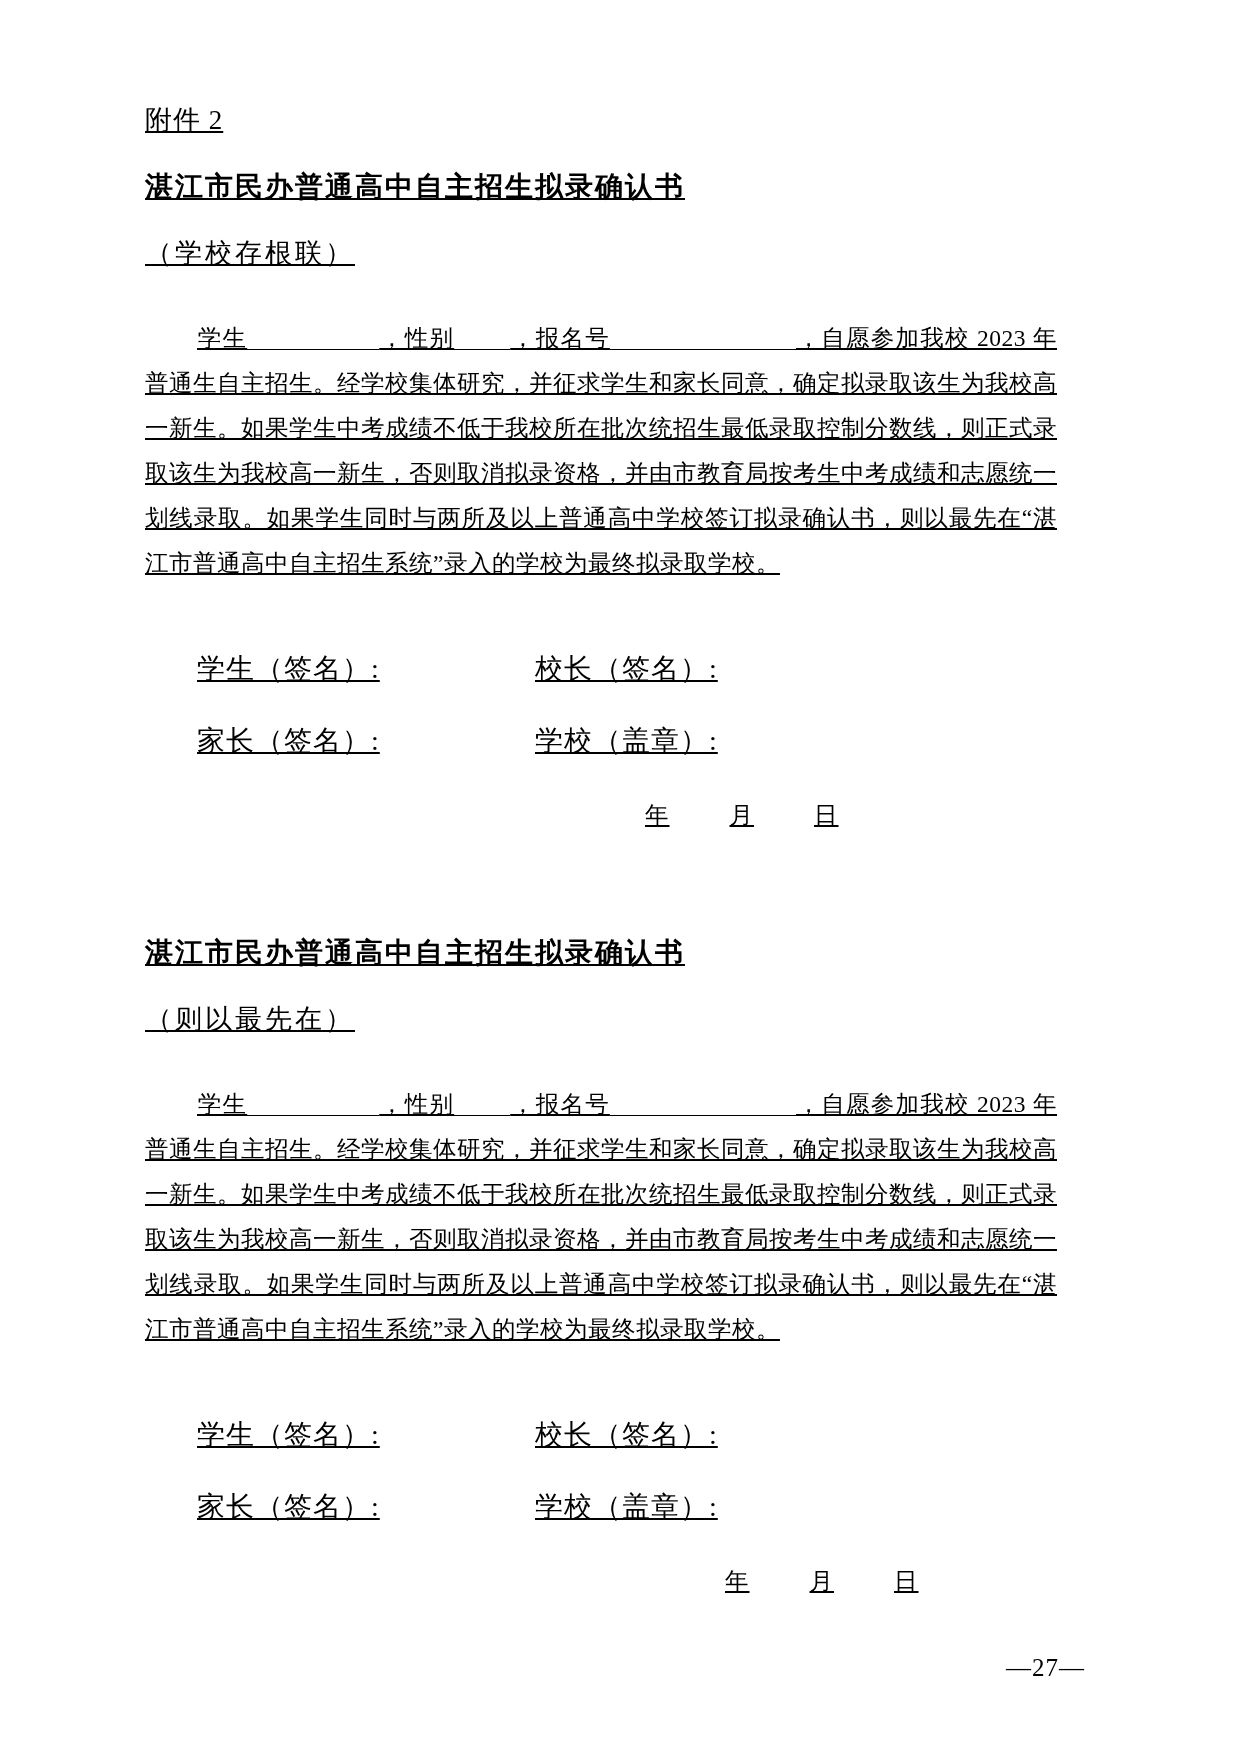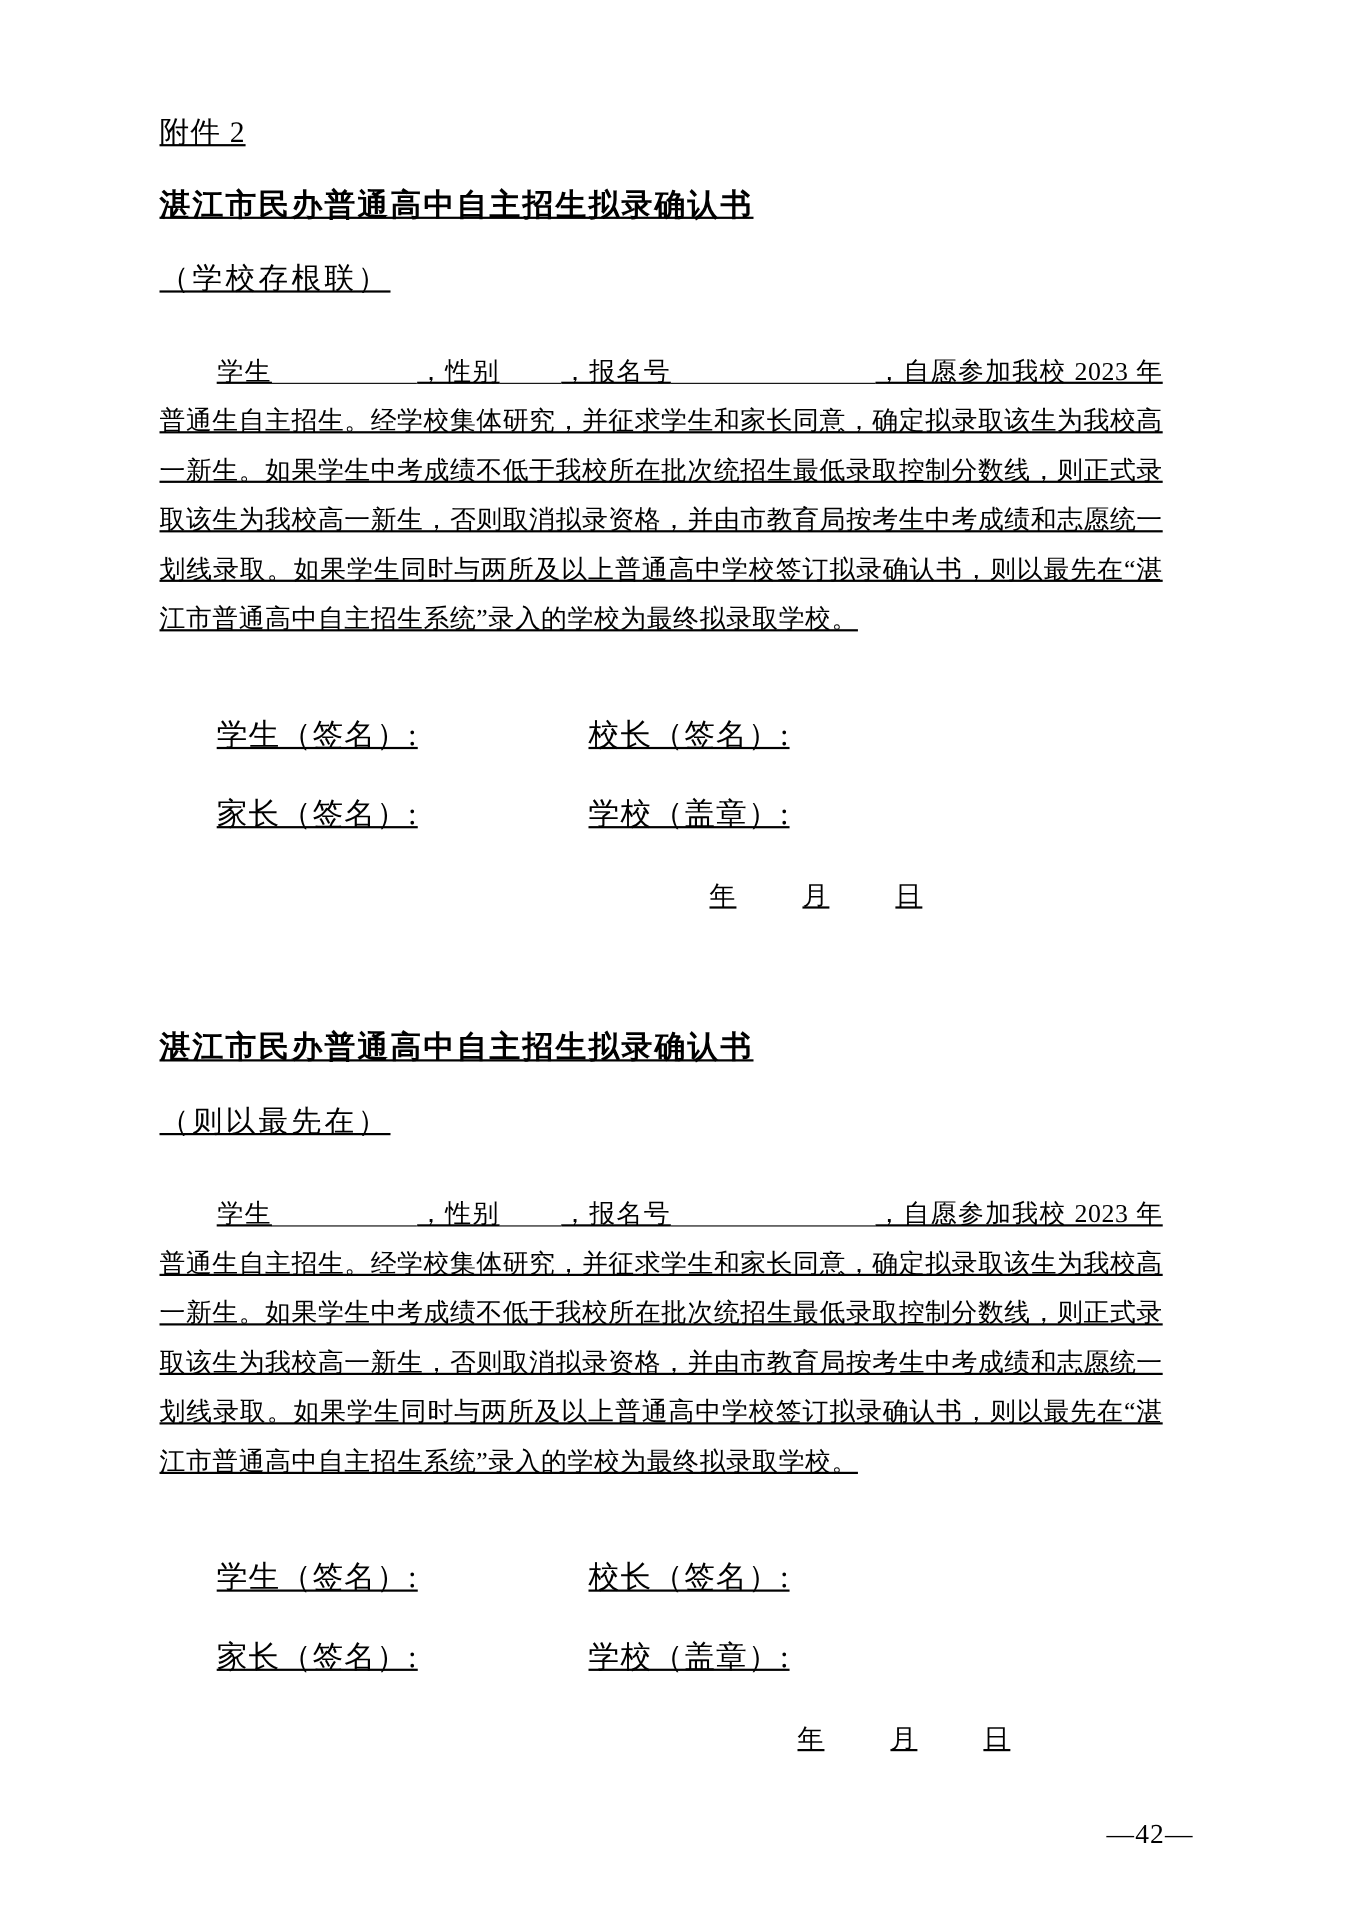--- a/index.html
+++ b/index.html
@@ -181,14 +181,14 @@
         <div class="date-row" style="padding-left:580px;">
           <span>年</span>
           <span>月</span>
           <span>日</span>
         </div>
       </div>
     </div>
 
   </div>
 
-  <div class="page-number">—42—</div>
+  <div class="page-number">—27—</div>
 </div>
 
 </body></html>

